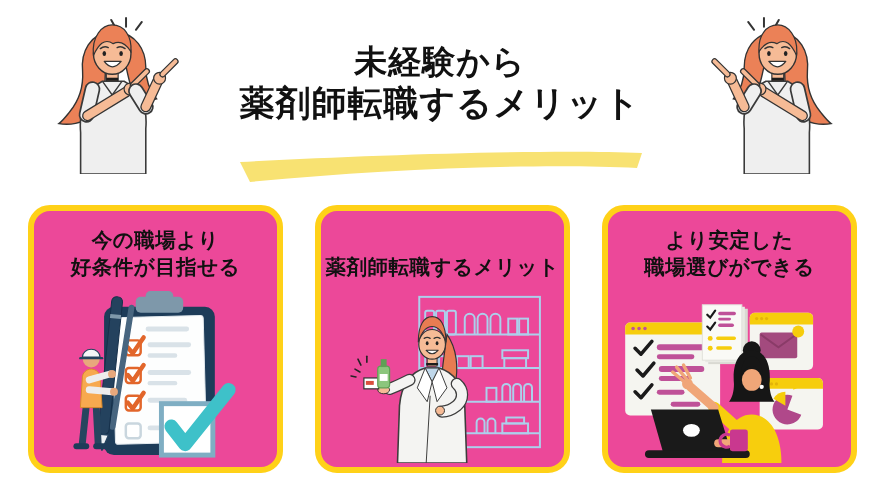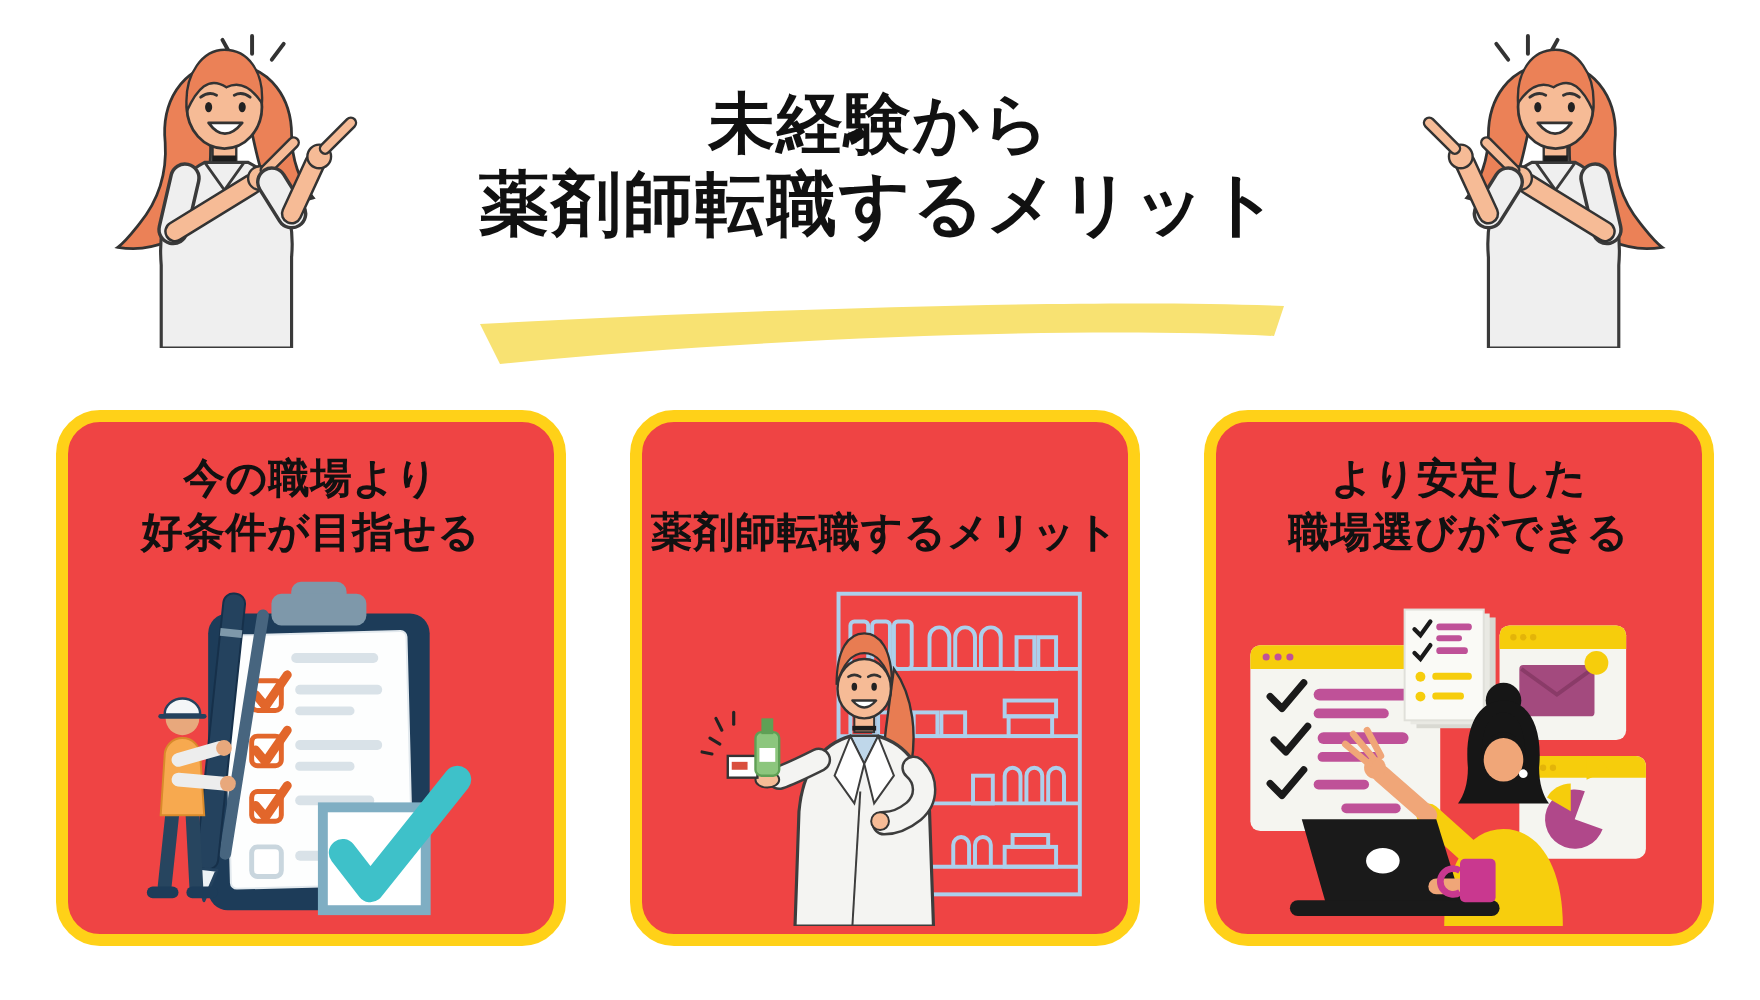--- a/index.html
+++ b/index.html
@@ -17,21 +17,21 @@
   
   .swoosh { position:absolute; left:230px; top:149px; z-index:1; }
 
   
   .figure { position:absolute; top:16px; width:150px; height:158px; z-index:2; }
   .figure-left  { left:54px; }
   .figure-right { left:686px; transform:scaleX(-1); }
 
   
   .cards { position:absolute; left:28px; top:205px; display:flex; gap:32px; }
-  .card { width:255px; height:268px; background:#ef4444; border:6px solid #FFD118;
+  .card { width:255px; height:268px; background:#ec4899; border:6px solid #FFD118;
           border-radius:22px; display:flex; flex-direction:column; align-items:center;
           overflow:hidden; }
   .card h2 { margin-top:15px; font-size:20.5px; font-weight:900; color:#111;
              text-align:center; line-height:1.32; letter-spacing:0.5px; }
   .card .illo { flex:1; width:100%; display:flex; align-items:flex-end; justify-content:center;
                 padding-bottom:4px; }
 </style>
 </head>
 <body>
 

